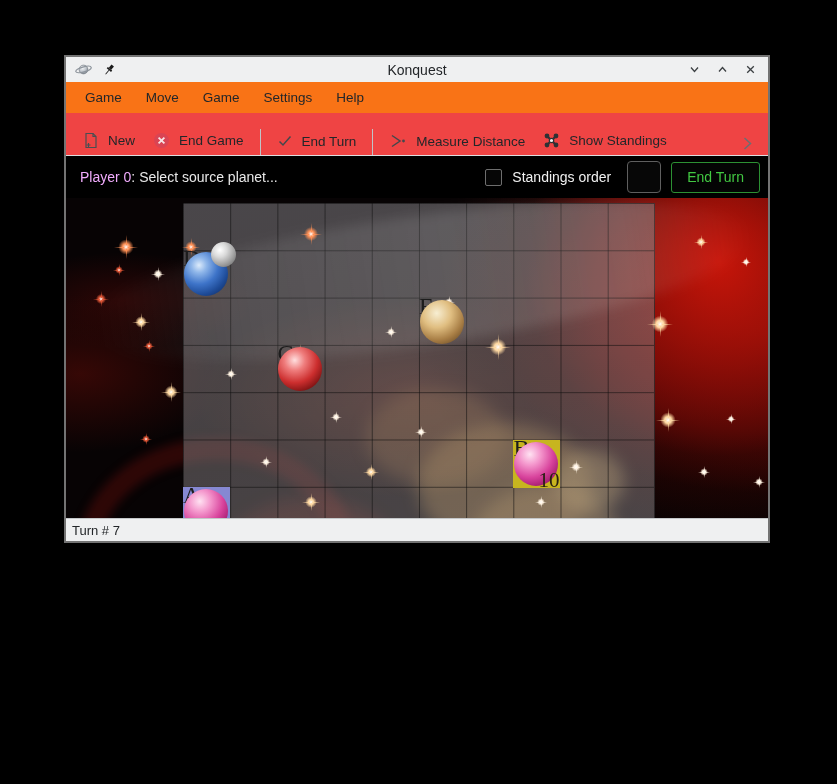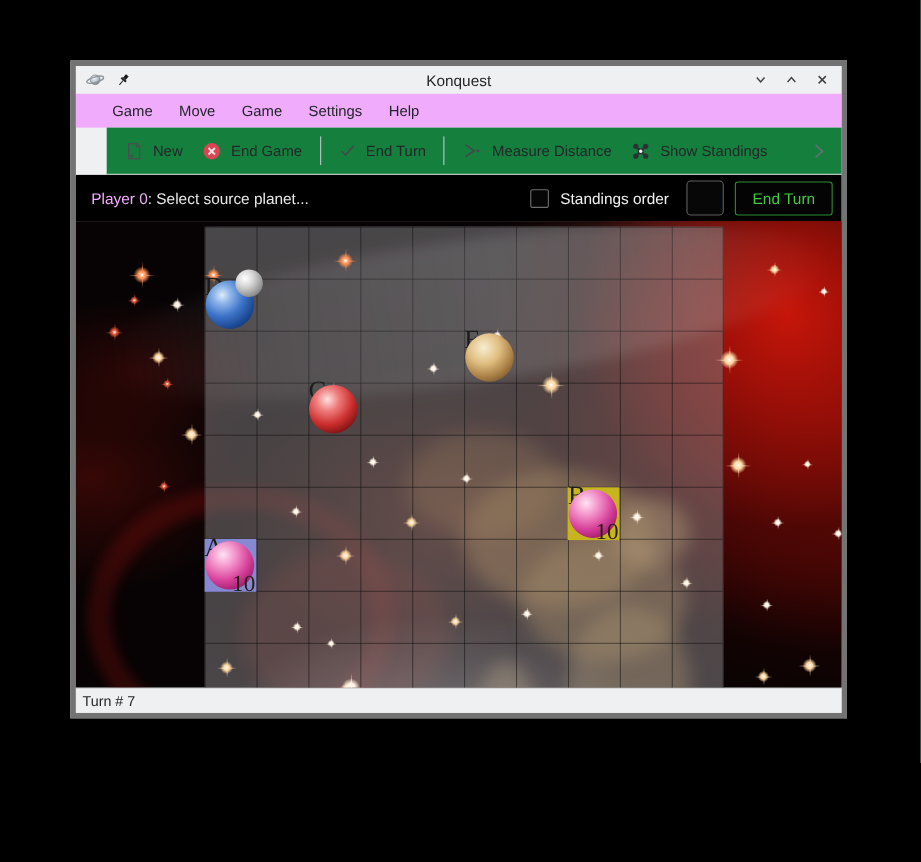--- a/index.html
+++ b/index.html
@@ -3,35 +3,35 @@
 <meta charset="utf-8">
 <style>
   html,body{margin:0;padding:0;}
   body{
     width:837px;height:784px;position:relative;overflow:hidden;
     background:#000;font-family:"Liberation Sans",sans-serif;
     -webkit-font-smoothing:antialiased;
   }
   
   .window{
-    position:absolute;left:64px;top:55px;width:706px;height:598px;
-    background:#eff0f1;border:5px solid #737373;box-sizing:border-box;
+    position:absolute;left:64px;top:55px;width:706px;height:488px;
+    background:#eff0f1;border:2px solid #737373;box-sizing:border-box;
     display:flex;flex-direction:column;
   }
   
   .titlebar{height:25px;display:flex;align-items:center;position:relative;background:#eff0f1;flex:none;}
   .tb-left{display:flex;align-items:center;gap:10px;padding-left:9px;}
   .tb-title{position:absolute;left:0;right:0;text-align:center;font-size:14px;color:#232629;pointer-events:none;}
   .tb-controls{margin-left:auto;display:flex;align-items:center;gap:12px;padding-right:10px;}
   .tb-btn{width:16px;height:16px;display:flex;align-items:center;justify-content:center;cursor:default;}
   
-  .menubar{height:31px;display:flex;align-items:center;gap:2px;padding-left:22px;flex:none;background:#f0abfc;}
+  .menubar{height:31px;display:flex;align-items:center;gap:2px;padding-left:8px;flex:none;background:#f97316;}
   .menu-item{font-size:13.5px;color:#232629;padding:4px 11px;border-radius:3px;}
   
-  .toolbar{height:42px;display:flex;align-items:center;padding:0 8px;flex:none;background:#15803d;border-bottom:1px solid #dcdee0;margin-left:28px;}
+  .toolbar{height:42px;display:flex;align-items:flex-end;padding:0 8px;flex:none;background:#ef4444;border-bottom:1px solid #dcdee0;}
   .tool-item{display:flex;align-items:center;gap:9px;font-size:13.5px;color:#232629;padding:6px 9px;border-radius:3px;}
   .tool-sep{width:1px;height:26px;background:#bfc4c8;margin:0 7px;}
   .tool-spacer{flex:1;}
   .tool-overflow{padding:4px 6px;display:flex;align-items:center;}
   
   .gameheader{height:42px;background:#000;display:flex;align-items:center;padding:0 8px 0 14px;flex:none;gap:0;}
   .gh-msg{font-size:14px;color:#e8e8e8;}
   .gh-player{color:#f0abfc;}
   .gh-right{margin-left:auto;display:flex;align-items:center;gap:10px;}
   .gh-checkbox{width:15px;height:15px;background:#060606;border:1px solid #6e6e6e;border-radius:2px;}

